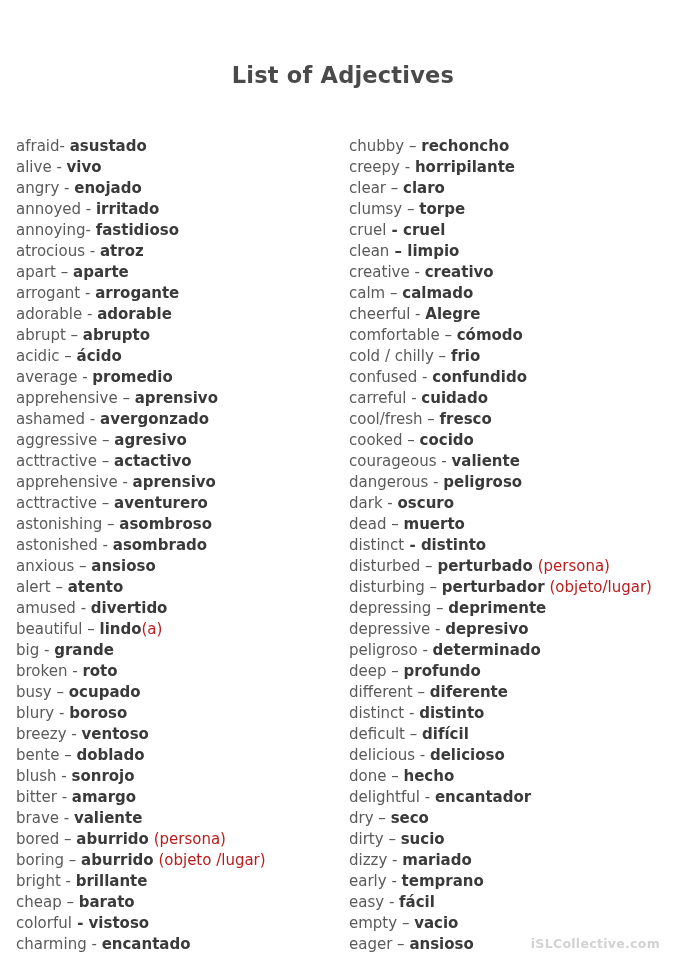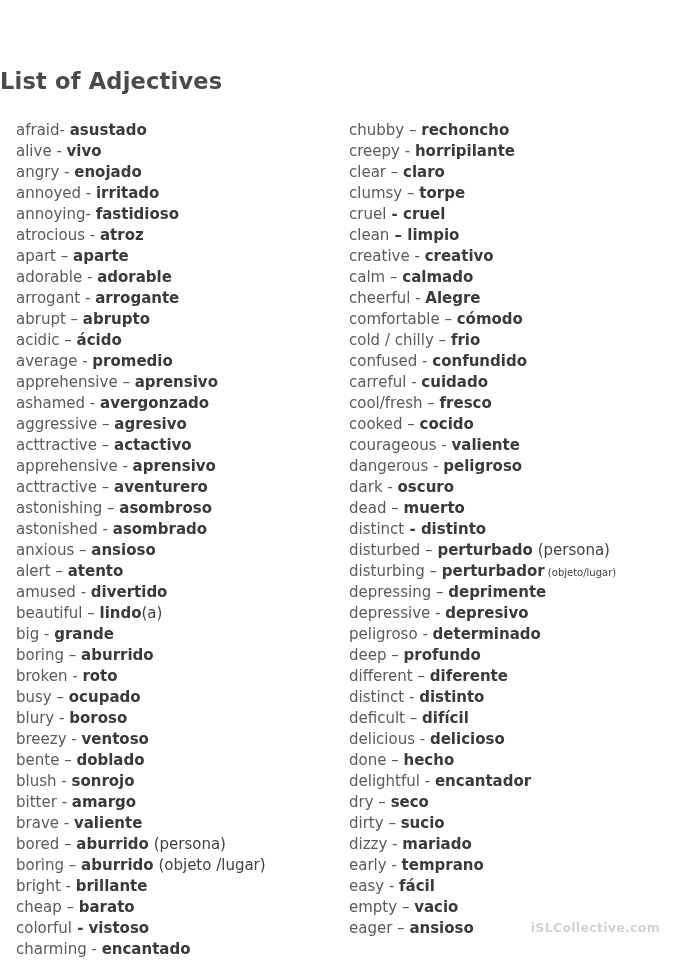--- a/index.html
+++ b/index.html
@@ -16,27 +16,27 @@
     position: relative;
     overflow: hidden;
   }
   .page {
     width: 686px;
     height: 970px;
     position: relative;
     box-sizing: border-box;
   }
   .doc-title {
-    text-align: left;
+    text-align: center;
     font-size: 22.5px;
     font-weight: bold;
     color: #4a4a4a;
     letter-spacing: 0.2px;
-    margin: 0;
-    padding-top: 70px;
+    margin: 16px;
+    padding-top: 48px;
     line-height: 1;
   }
   .columns {
     position: absolute;
     top: 120px;
     left: 0;
     width: 686px;
     display: flex;
     flex-direction: row;
     align-items: flex-start;
@@ -73,24 +73,24 @@
   .entry .sep.bold {
     font-weight: bold;
     color: #3c3c3c;
   }
   .entry .trans {
     font-weight: bold;
     color: #3a3a3a;
   }
   .entry .note {
     font-weight: normal;
-    color: #404040;
+    color: #b91c1c;
   }
   .entry .note.small {
-    font-size: 10px;
+    font-size: 15px;
   }
   .watermark {
     position: absolute;
     left: 0;
     top: 920px;
     width: 686px;
     text-align: right;
     padding-right: 26px;
     box-sizing: border-box;
     font-size: 12.5px;
@@ -108,39 +108,38 @@
 
   <div class="columns">
     <div class="column column-left">
         <div class="entry"><span class="term">afraid</span><span class="sep">- </span><span class="trans">asustado</span></div>
         <div class="entry"><span class="term">alive</span><span class="sep"> - </span><span class="trans">vivo</span></div>
         <div class="entry"><span class="term">angry</span><span class="sep"> - </span><span class="trans">enojado</span></div>
         <div class="entry"><span class="term">annoyed</span><span class="sep"> - </span><span class="trans">irritado</span></div>
         <div class="entry"><span class="term">annoying</span><span class="sep">- </span><span class="trans">fastidioso</span></div>
         <div class="entry"><span class="term">atrocious</span><span class="sep"> - </span><span class="trans">atroz</span></div>
         <div class="entry"><span class="term">apart</span><span class="sep"> – </span><span class="trans">aparte</span></div>
+        <div class="entry"><span class="term">arrogant</span><span class="sep"> - </span><span class="trans">arrogante</span></div>
         <div class="entry"><span class="term">adorable</span><span class="sep"> - </span><span class="trans">adorable</span></div>
-        <div class="entry"><span class="term">arrogant</span><span class="sep"> - </span><span class="trans">arrogante</span></div>
         <div class="entry"><span class="term">abrupt</span><span class="sep"> – </span><span class="trans">abrupto</span></div>
         <div class="entry"><span class="term">acidic</span><span class="sep"> – </span><span class="trans">ácido</span></div>
         <div class="entry"><span class="term">average</span><span class="sep"> - </span><span class="trans">promedio</span></div>
         <div class="entry"><span class="term">apprehensive</span><span class="sep"> – </span><span class="trans">aprensivo</span></div>
         <div class="entry"><span class="term">ashamed</span><span class="sep"> - </span><span class="trans">avergonzado</span></div>
         <div class="entry"><span class="term">aggressive</span><span class="sep"> – </span><span class="trans">agresivo</span></div>
         <div class="entry"><span class="term">acttractive</span><span class="sep"> – </span><span class="trans">actactivo</span></div>
         <div class="entry"><span class="term">apprehensive</span><span class="sep"> - </span><span class="trans">aprensivo</span></div>
         <div class="entry"><span class="term">acttractive</span><span class="sep"> – </span><span class="trans">aventurero</span></div>
         <div class="entry"><span class="term">astonishing</span><span class="sep"> – </span><span class="trans">asombroso</span></div>
         <div class="entry"><span class="term">astonished</span><span class="sep"> - </span><span class="trans">asombrado</span></div>
         <div class="entry"><span class="term">anxious</span><span class="sep"> – </span><span class="trans">ansioso</span></div>
         <div class="entry"><span class="term">alert</span><span class="sep"> – </span><span class="trans">atento</span></div>
         <div class="entry"><span class="term">amused</span><span class="sep"> - </span><span class="trans">divertido</span></div>
         <div class="entry"><span class="term">beautiful</span><span class="sep"> – </span><span class="trans">lindo</span><span class="note">(a)</span></div>
         <div class="entry"><span class="term">big</span><span class="sep"> - </span><span class="trans">grande</span></div>
-        <div class="entry"><span class="term">boring</span><span class="sep"> – </span><span class="trans">aburrido</span></div>
         <div class="entry"><span class="term">broken</span><span class="sep"> - </span><span class="trans">roto</span></div>
         <div class="entry"><span class="term">busy</span><span class="sep"> – </span><span class="trans">ocupado</span></div>
         <div class="entry"><span class="term">blury</span><span class="sep"> - </span><span class="trans">boroso</span></div>
         <div class="entry"><span class="term">breezy</span><span class="sep"> - </span><span class="trans">ventoso</span></div>
         <div class="entry"><span class="term">bente</span><span class="sep"> – </span><span class="trans">doblado</span></div>
         <div class="entry"><span class="term">blush</span><span class="sep"> - </span><span class="trans">sonrojo</span></div>
         <div class="entry"><span class="term">bitter</span><span class="sep"> - </span><span class="trans">amargo</span></div>
         <div class="entry"><span class="term">brave</span><span class="sep"> - </span><span class="trans">valiente</span></div>
         <div class="entry"><span class="term">bored</span><span class="sep"> – </span><span class="trans">aburrido</span><span class="note"> (persona)</span></div>
         <div class="entry"><span class="term">boring</span><span class="sep"> – </span><span class="trans">aburrido</span><span class="note"> (objeto /lugar)</span></div>

